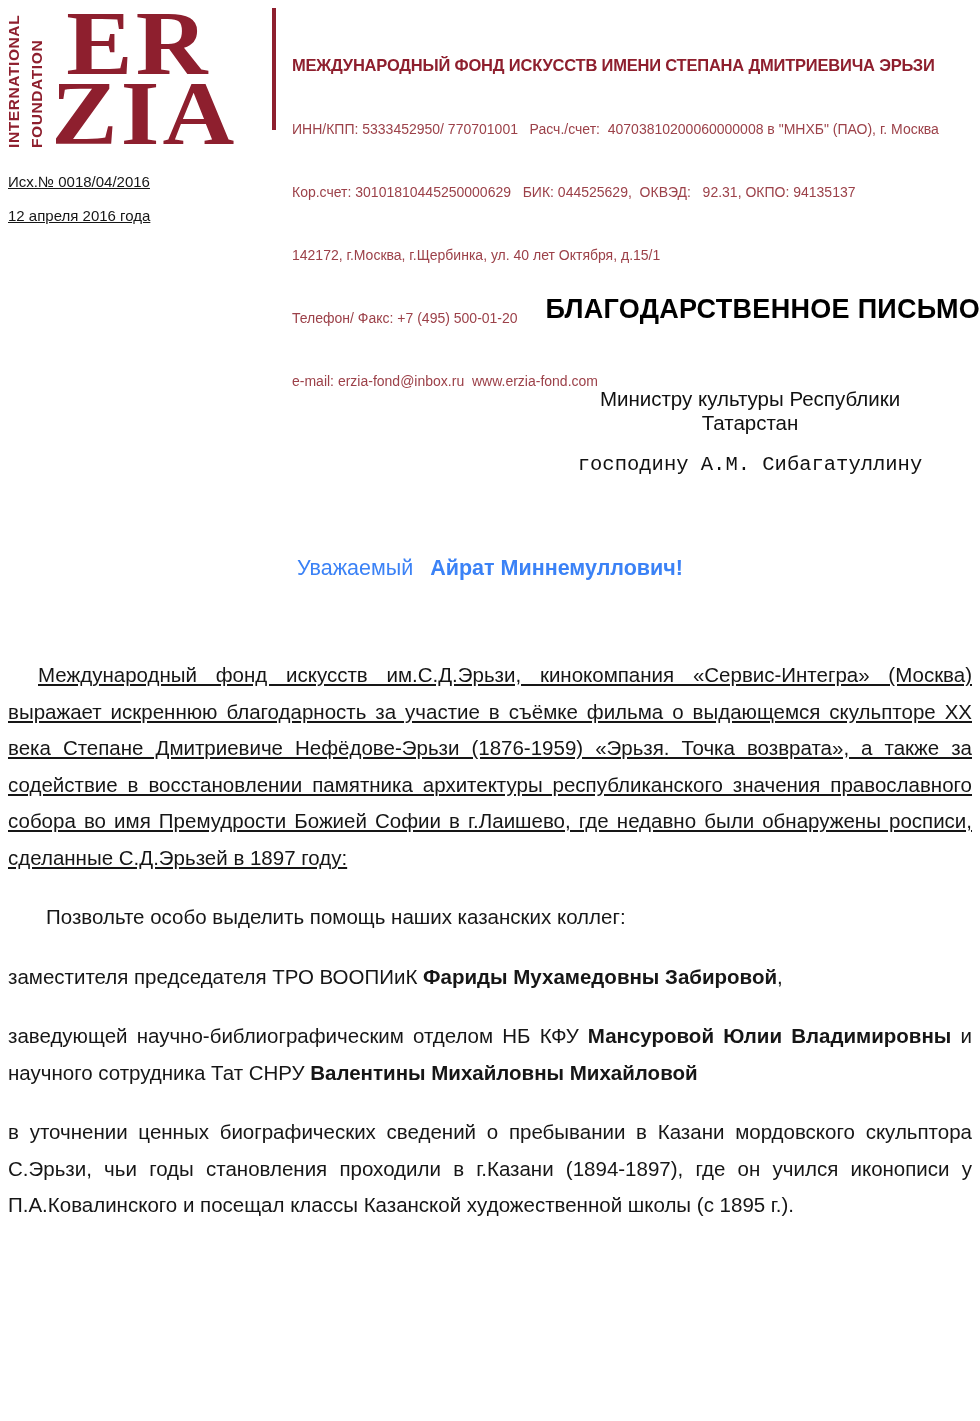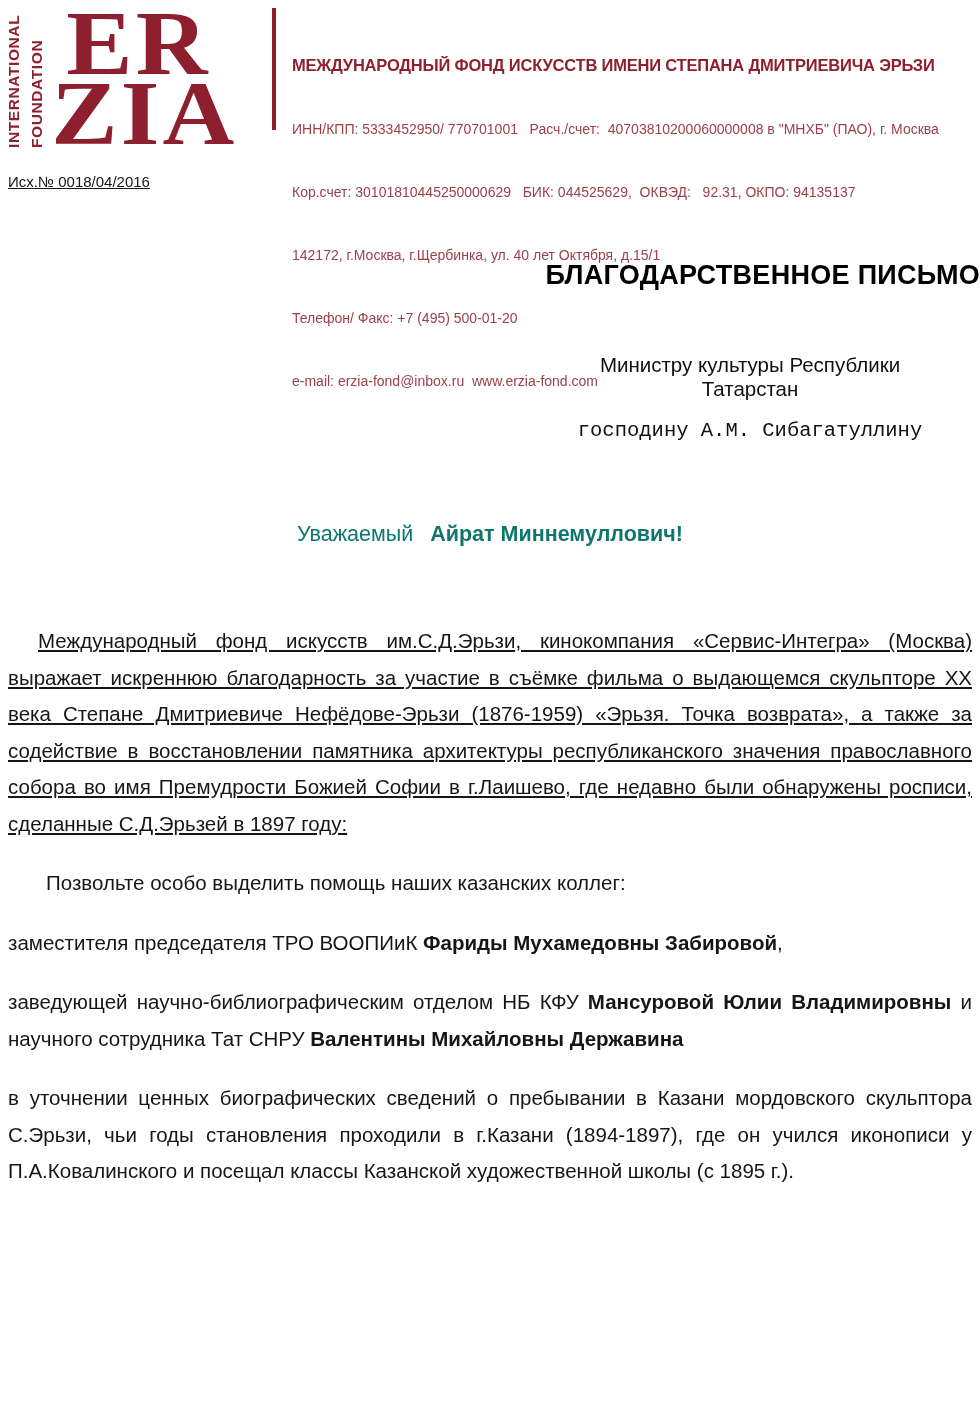--- a/index.html
+++ b/index.html
@@ -40,21 +40,21 @@
   .org-name{color:var(--maroon);font-weight:bold;font-size:16.5px;letter-spacing:-0.2px;margin-bottom:1px;}
 
   
   .ref{margin:21px 0 0 8px;font-size:15px;text-decoration:underline;}
   .date{margin:17px 0 0 8px;font-size:15px;text-decoration:underline;}
 
   
   .title{margin:70px 0 0;text-align:right;font-size:27px;font-weight:bold;letter-spacing:.3px;color:#000;}
   .addressee{width:400px;margin:62px 30px 0 auto;text-align:center;font-size:20.5px;color:#111;}
   .addressee .line2{margin-top:18px;font-family:Liberation Mono, monospace;}
-  .salutation{margin-top:80px;text-align:center;font-size:21.5px;color:#0f766e;}
+  .salutation{margin-top:80px;text-align:center;font-size:21.5px;color:#3b82f6;}
   .salutation .sal-name{font-weight:bold;margin-left:17px;}
 
   
   .letter-body{margin:76px 8px 0;font-size:20.5px;line-height:36.5px;text-align:justify;color:var(--ink);}
   .letter-body p{margin:0;}
   .letter-body p + p{margin-top:23px;}
   .letter-body p.indent1{text-indent:30px;text-decoration:underline;}
   .letter-body p.indent2{text-indent:38px;}
   .letter-body .b{font-weight:bold;}
 </style>
@@ -79,33 +79,34 @@
       <div class="org-name">МЕЖДУНАРОДНЫЙ ФОНД ИСКУССТВ ИМЕНИ СТЕПАНА ДМИТРИЕВИЧА ЭРЬЗИ</div>
       <div class="org-line">ИНН/КПП: 5333452950/ 770701001   Расч./счет:  40703810200060000008 в "МНХБ" (ПАО), г. Москва</div>
       <div class="org-line">Кор.счет: 30101810445250000629   БИК: 044525629,  ОКВЭД:   92.31, ОКПО: 94135137</div>
       <div class="org-line">142172, г.Москва, г.Щербинка, ул. 40 лет Октября, д.15/1</div>
       <div class="org-line">Телефон/ Факс: +7 (495) 500-01-20</div>
       <div class="org-line">e-mail: erzia-fond@inbox.ru  www.erzia-fond.com</div>
     </div>
   </header>
 
   <div class="ref">Исх.№ 0018/04/2016</div>
+  <div class="date">12 апреля 2016 года</div>
 
   <h1 class="title">БЛАГОДАРСТВЕННОЕ ПИСЬМО</h1>
 
   <div class="addressee">
     <div class="line1">Министру культуры Республики Татарстан</div>
     <div class="line2">господину А.М. Сибагатуллину</div>
   </div>
 
   <div class="salutation">
     <span>Уважаемый</span><span class="sal-name">Айрат Миннемуллович!</span>
   </div>
 
   <div class="letter-body">
       <p class="indent1"><span>Международный фонд искусств им.С.Д.Эрьзи, кинокомпания «Сервис-Интегра» (Москва) выражает искреннюю благодарность за участие в съёмке фильма о выдающемся скульпторе ХХ века Степане Дмитриевиче Нефёдове-Эрьзи (1876-1959) «Эрьзя. Точка возврата», а также за содействие в восстановлении памятника архитектуры республиканского значения православного собора во имя Премудрости Божией Софии в г.Лаишево, где недавно были обнаружены росписи, сделанные С.Д.Эрьзей в 1897 году:</span></p>
       <p class="indent2"><span>Позвольте особо выделить помощь наших казанских коллег:</span></p>
       <p><span>заместителя председателя ТРО ВООПИиК </span><span class="b">Фариды Мухамедовны Забировой</span><span>,</span></p>
-      <p><span>заведующей научно-библиографическим отделом НБ КФУ </span><span class="b">Мансуровой Юлии Владимировны</span><span> и научного сотрудника Тат СНРУ </span><span class="b">Валентины Михайловны Державина</span></p>
+      <p><span>заведующей научно-библиографическим отделом НБ КФУ </span><span class="b">Мансуровой Юлии Владимировны</span><span> и научного сотрудника Тат СНРУ </span><span class="b">Валентины Михайловны Михайловой</span></p>
       <p><span> в уточнении ценных биографических сведений о пребывании в Казани мордовского скульптора С.Эрьзи, чьи годы становления проходили в г.Казани (1894-1897), где он учился иконописи у П.А.Ковалинского и посещал классы Казанской художественной школы (с 1895 г.).</span></p>
     </div>
 
 </div>
 
 </body></html>

